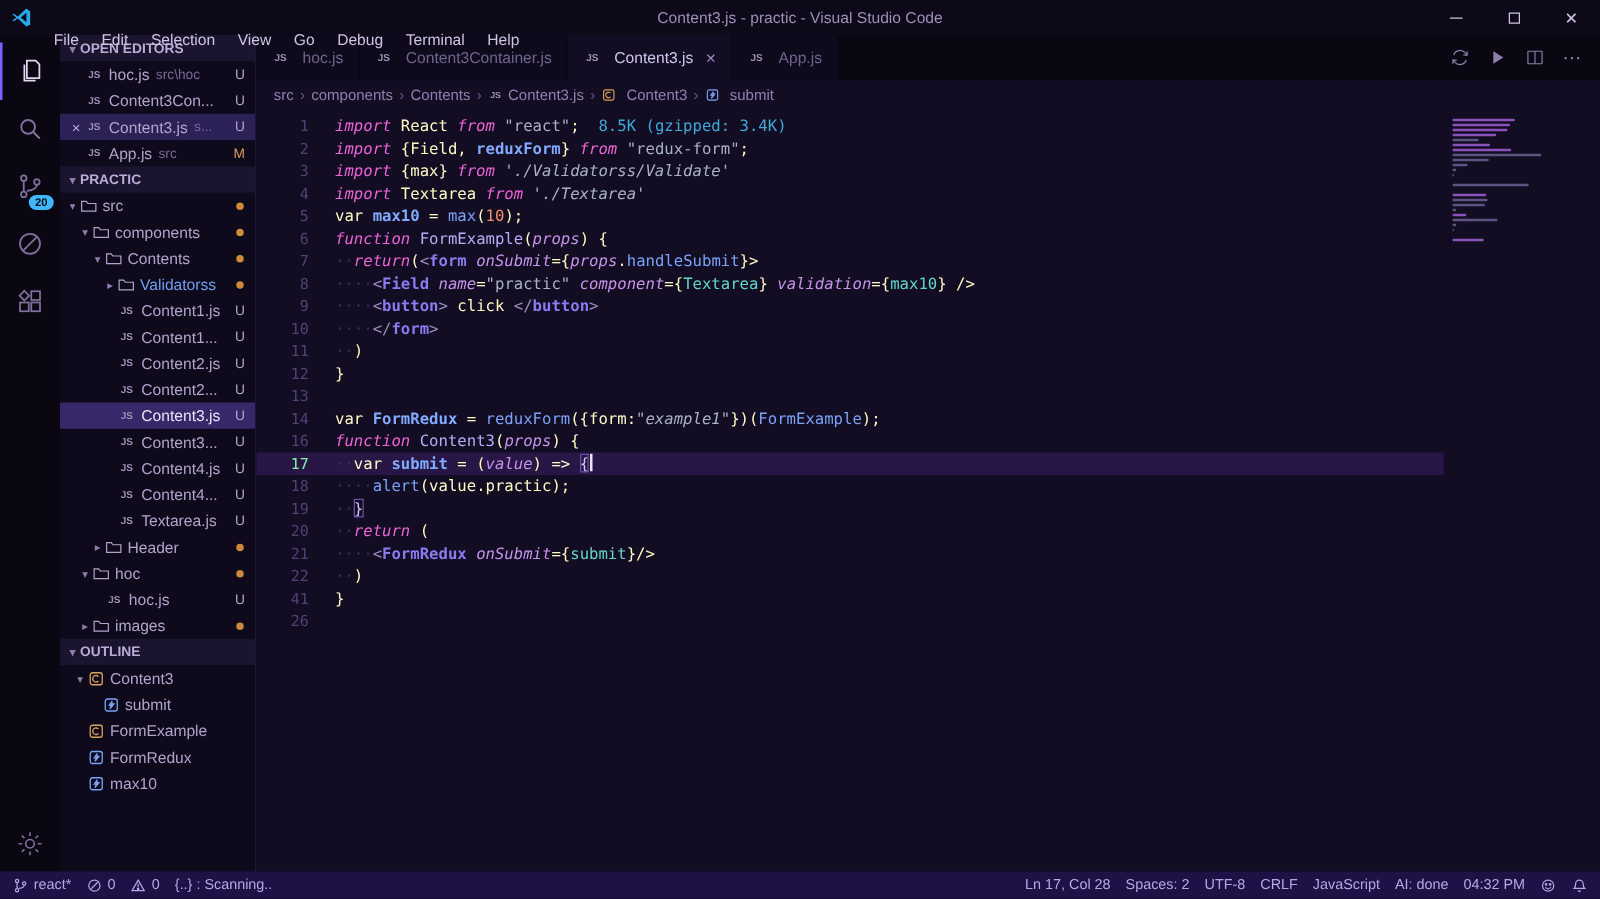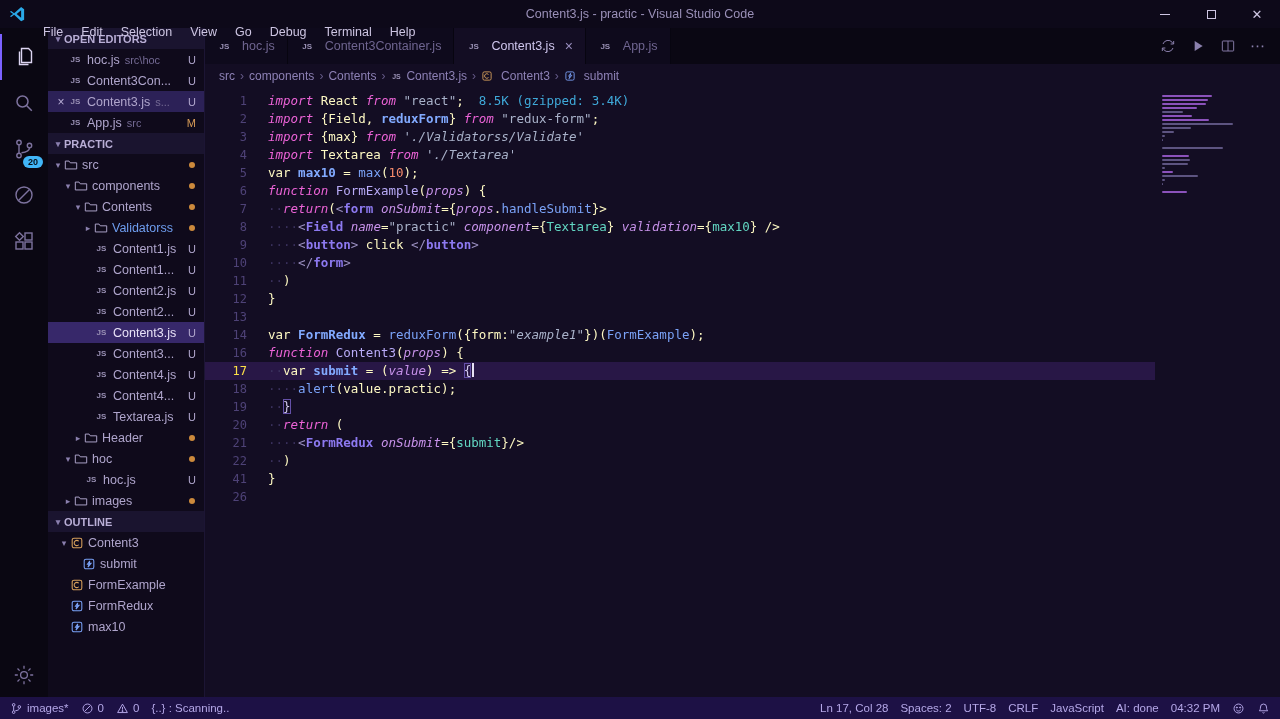--- a/index.html
+++ b/index.html
@@ -63,21 +63,21 @@
   .crumb { display:flex; align-items:center; gap:4px; }
   .crumb-sep { color:#655a88; font-size:12px; }
   .crumb .svg-icon svg, .crumb .js-icon { width:12px; height:12px; }
   .crumb .js-icon { font-size:7px; margin-right:0; }
 
   
   .code-wrap { position:relative; flex:1; overflow:hidden; padding-top:4px; }
   .line { display:flex; height:18px; line-height:18px; font-family:"DejaVu Sans Mono", monospace; font-size:12.5px; white-space:pre; margin-right:125px; }
   .line.current { background:#281746; }
   .ln-num { width:42px; text-align:right; color:#4e4277; flex:0 0 auto; margin-right:21px; font-size:12px; }
-  .line.current .ln-num { color:#fde047; }
+  .line.current .ln-num { color:#86efac; }
   .ln-text { flex:1; overflow:hidden; }
   .tok-k    { color:var(--keyword-pink,#ec63d7); font-style:italic; }
   .tok-v    { color:#fef9c3; }
   .tok-fn   { color:#7aa2f7; }
   .tok-fnd  { color:#b9abf8; }
   .tok-def  { color:#82aaff; font-weight:bold; }
   .tok-num  { color:#f78c6c; }
   .tok-str  { color:#a8b1c9; }
   .tok-stri { color:#a8b1c9; font-style:italic; }
   .tok-tag  { color:#8d79f0; font-weight:600; }
@@ -542,21 +542,21 @@
   <div class="sb-group">
       <div class="sb-item">
         <span class="svg-icon" style="margin-right: 0px;">
           <svg viewBox="0 0 16 16" fill="none" stroke="currentColor" stroke-width="1.2">
             <circle cx="4.5" cy="3.5" r="1.6"></circle>
             <circle cx="4.5" cy="12.5" r="1.6"></circle>
             <circle cx="11.5" cy="6" r="1.6"></circle>
             <path d="M4.5 5.1v5.8M11.5 7.6c0 2-1.7 2.7-5 3.2"></path>
           </svg>
         </span>
-        <span>images*</span>
+        <span>react*</span>
       </div>
       <div class="sb-item">
         <span class="svg-icon" style="margin-right: 0px;">
           <svg viewBox="0 0 16 16" fill="none" stroke="currentColor" stroke-width="1.2">
             <circle cx="8" cy="8" r="5.5"></circle>
             <path d="m4.7 11.3 6.6-6.6"></path>
           </svg>
         </span>
         <span>0</span>
       </div>

